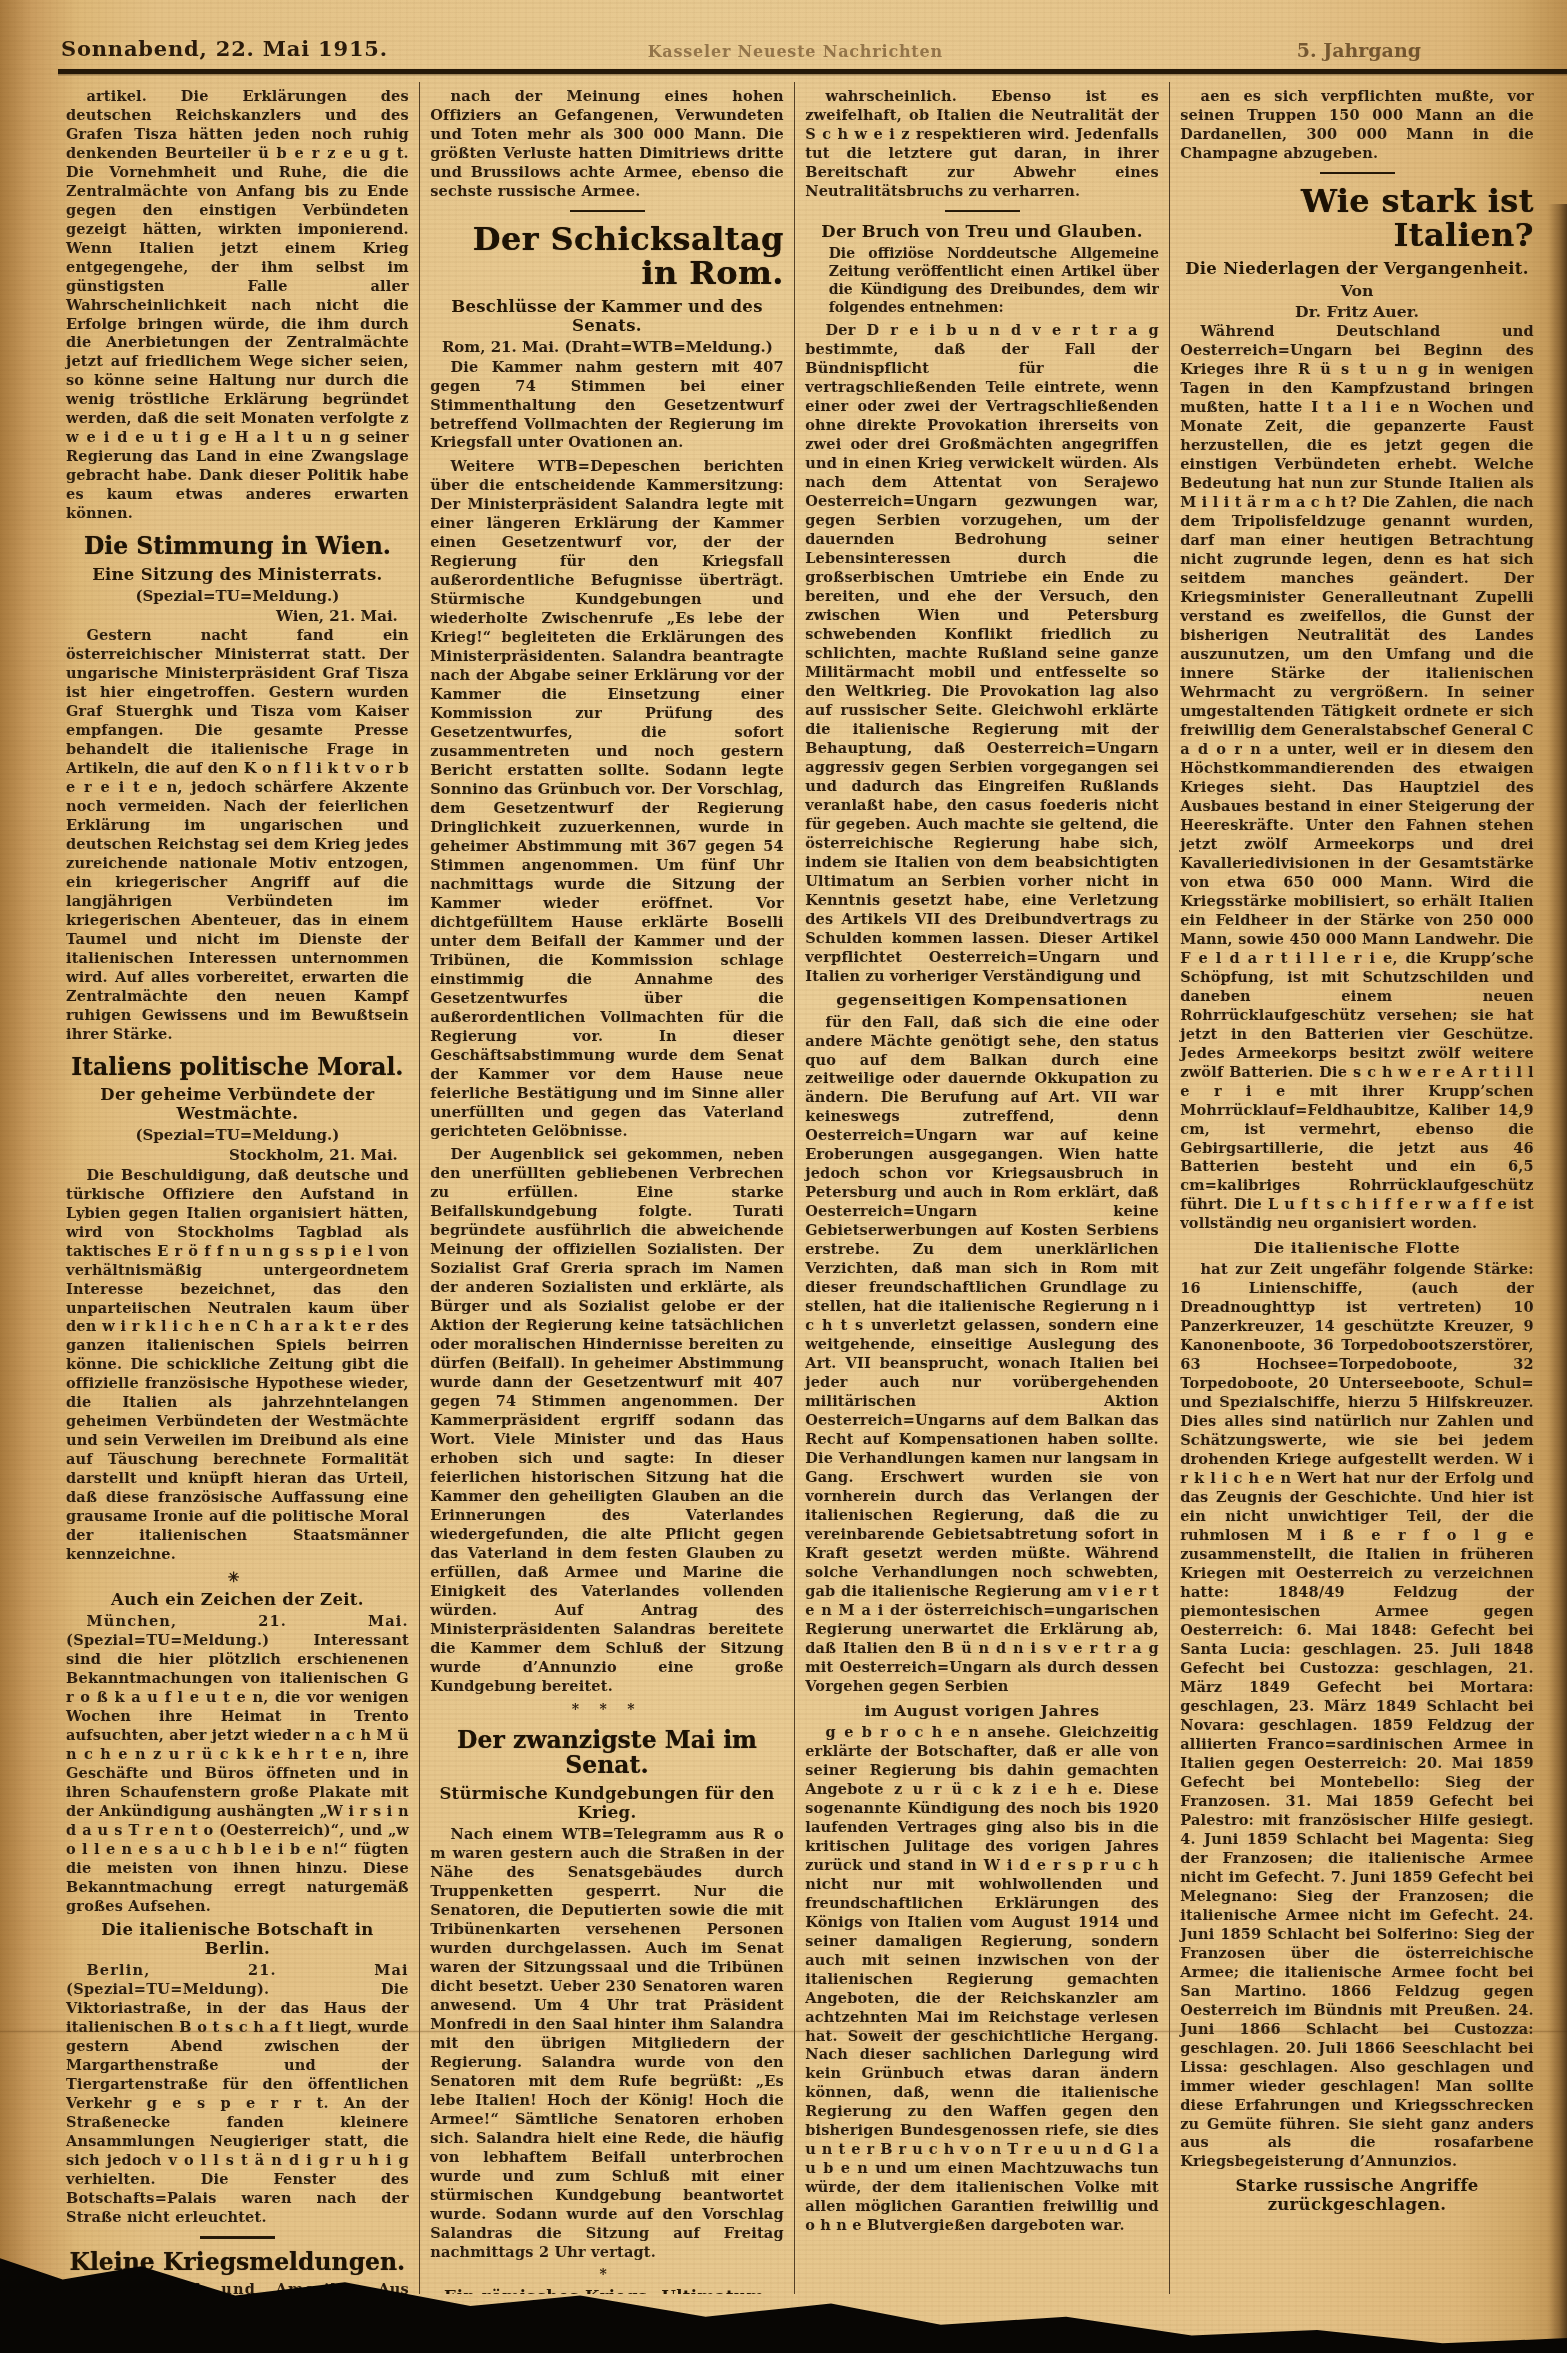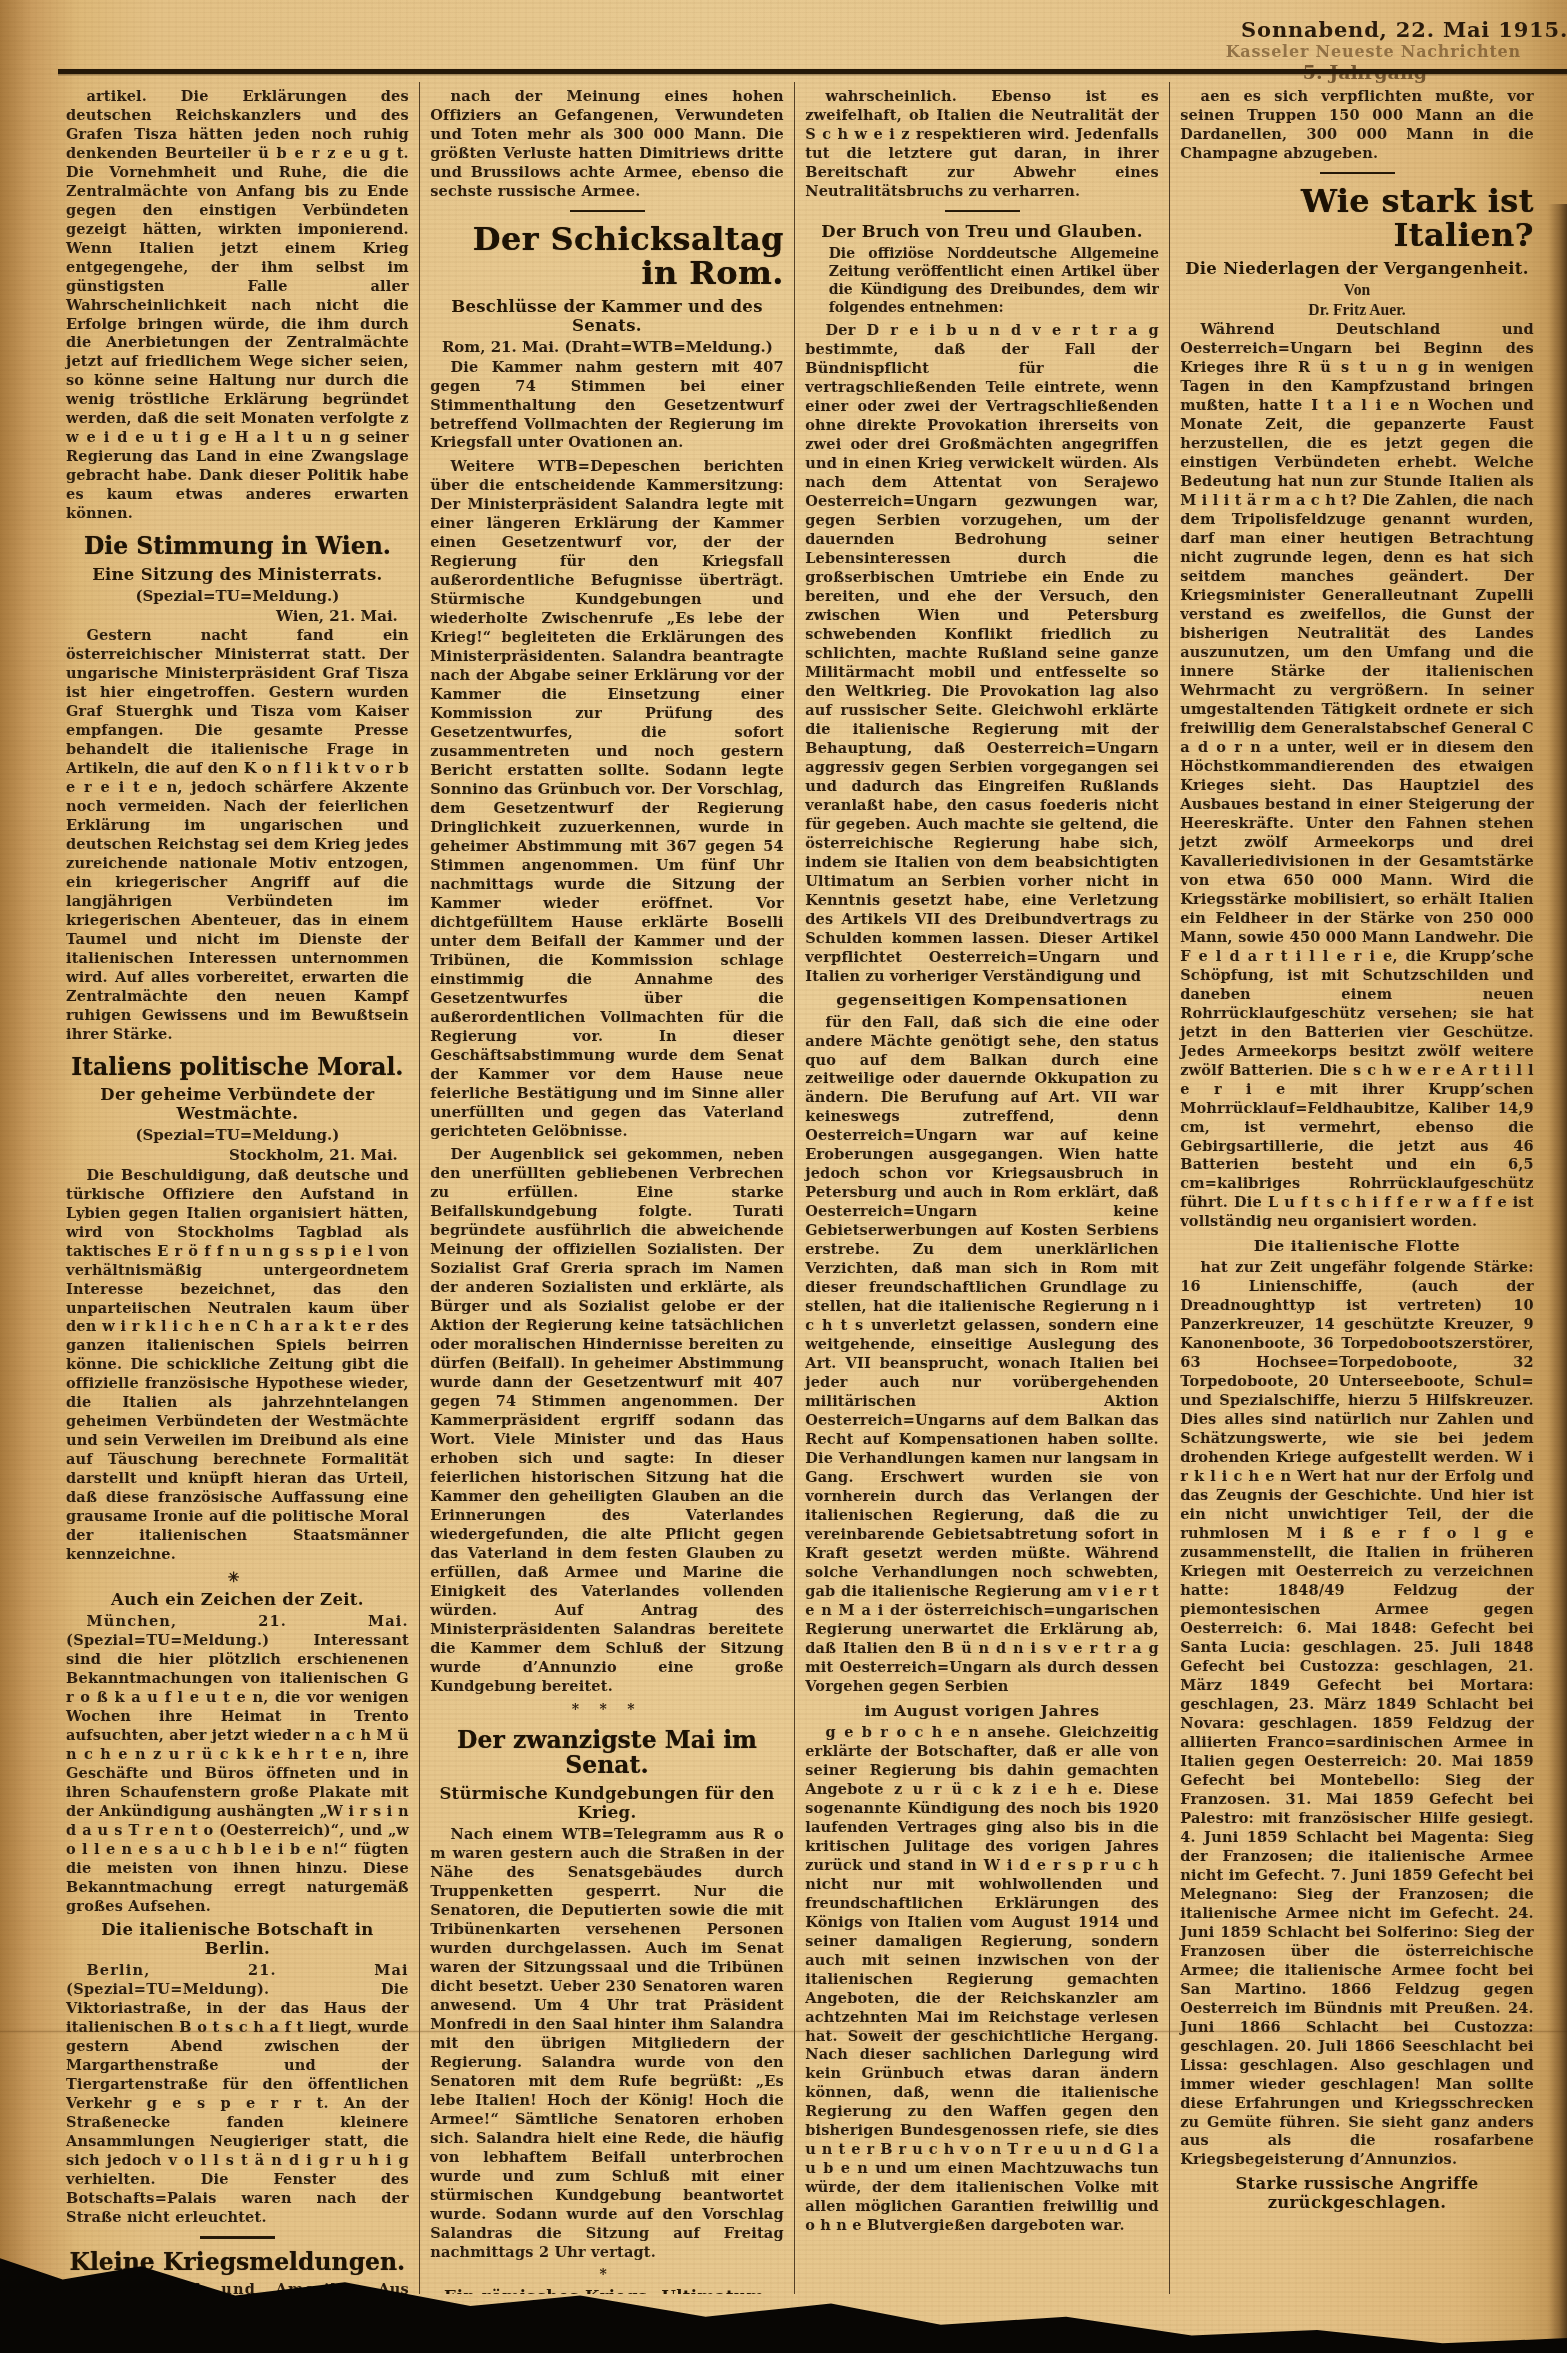--- a/index.html
+++ b/index.html
@@ -29,24 +29,23 @@
     position:absolute;left:0;right:0;bottom:0;height:133px;background:#080604;
     clip-path:polygon(0 28%,4% 44%,9% 34%,15% 56%,22% 46%,30% 64%,37% 56%,45% 72%,53% 62%,60% 78%,68% 72%,76% 86%,84% 82%,92% 92%,100% 88%,100% 100%,0 100%);
   }
   .torn-left{
     position:absolute;left:0;bottom:0;width:502px;height:94px;background:#080604;
     clip-path:polygon(0 20%,10% 40%,22% 30%,36% 58%,52% 46%,70% 72%,88% 66%,100% 90%,100% 100%,0 100%);
   }
 
   
   .header{
-    position:absolute;left:61px;right:0;top:17px;height:44px;
+    position:absolute;left:61px;right:6px;top:17px;height:44px;
     display:flex;align-items:flex-end;justify-content:space-between;
     color:#2a1a0a;
-    flex-direction:column;
   }
   .hdr-date{font-size:21px;font-weight:bold;letter-spacing:0.8px;}
   .hdr-mast{font-size:16px;font-weight:bold;color:#5d3f1d;opacity:.6;filter:blur(0.3px);letter-spacing:0.8px;transform:translateX(-47px);}
   .hdr-ed{font-size:19px;font-weight:bold;color:#4f3415;opacity:.75;filter:blur(0.2px);padding-right:141px;}
   .hdr-rule{position:absolute;left:58px;right:0;top:69px;height:4.7px;background:#241808;box-shadow:0 1.6px 0 rgba(60,40,15,.35);}
 
   
   .cols{
     position:absolute;left:44px;top:82px;width:1500px;height:2212px;
     display:flex;
@@ -74,21 +73,21 @@
   .headline-lg{
     font-size:23.5px;line-height:1.1;text-align:center;font-weight:bold;
     color:#1d1204;margin:11px 0 4.7px 0;text-shadow:0 0 0.8px rgba(25,15,4,.7);
   }
   .subhead{
     font-size:16.5px;text-align:center;font-weight:bold;color:#241604;
     margin:1.6px 0 3.1px 0;letter-spacing:0.3px;
   }
   .credit-line{font-size:15px;text-align:center;font-weight:bold;margin:1.6px 0;}
   .dateline{font-size:15px;text-align:right;font-weight:bold;margin:1.6px 11px 1.6px 0;}
-  .byline{font-size:15.7px;text-align:center;font-weight:bold;margin:1.6px 0;font-family:Liberation Serif, serif;}
+  .byline{font-size:15.7px;text-align:center;font-weight:bold;margin:1.6px 0;}
   .center-bold{font-size:15.7px;text-align:center;font-weight:bold;margin:3.1px 0;letter-spacing:0.5px;}
   .intro-bold{font-size:14px;line-height:1.3;font-weight:bold;text-align:justify;margin:1.6px 0 4.7px 0;padding:0 0 0 23.5px;}
   .sep-rule{width:75px;height:2.4px;background:#241808;margin:9.4px auto;}
   .sep-star{text-align:center;font-size:14px;font-weight:bold;margin:4.7px 0;letter-spacing:7.8px;}
 </style>
 </head>
 <body>
 
 <div class="page">
   <div class="texture"></div>

